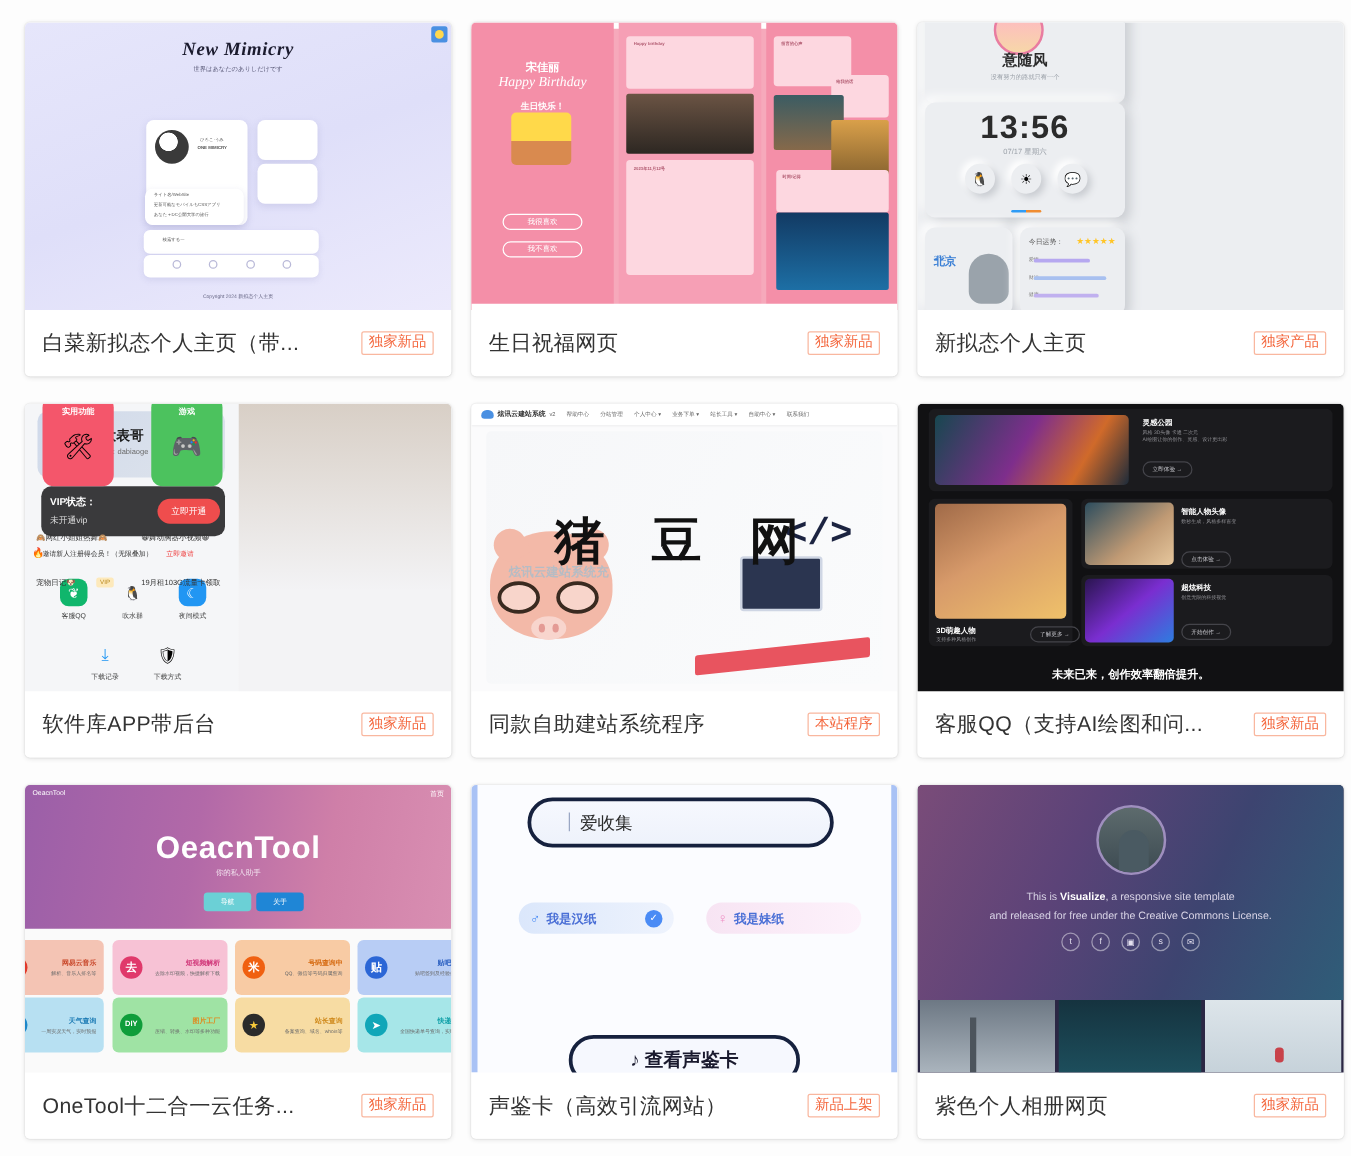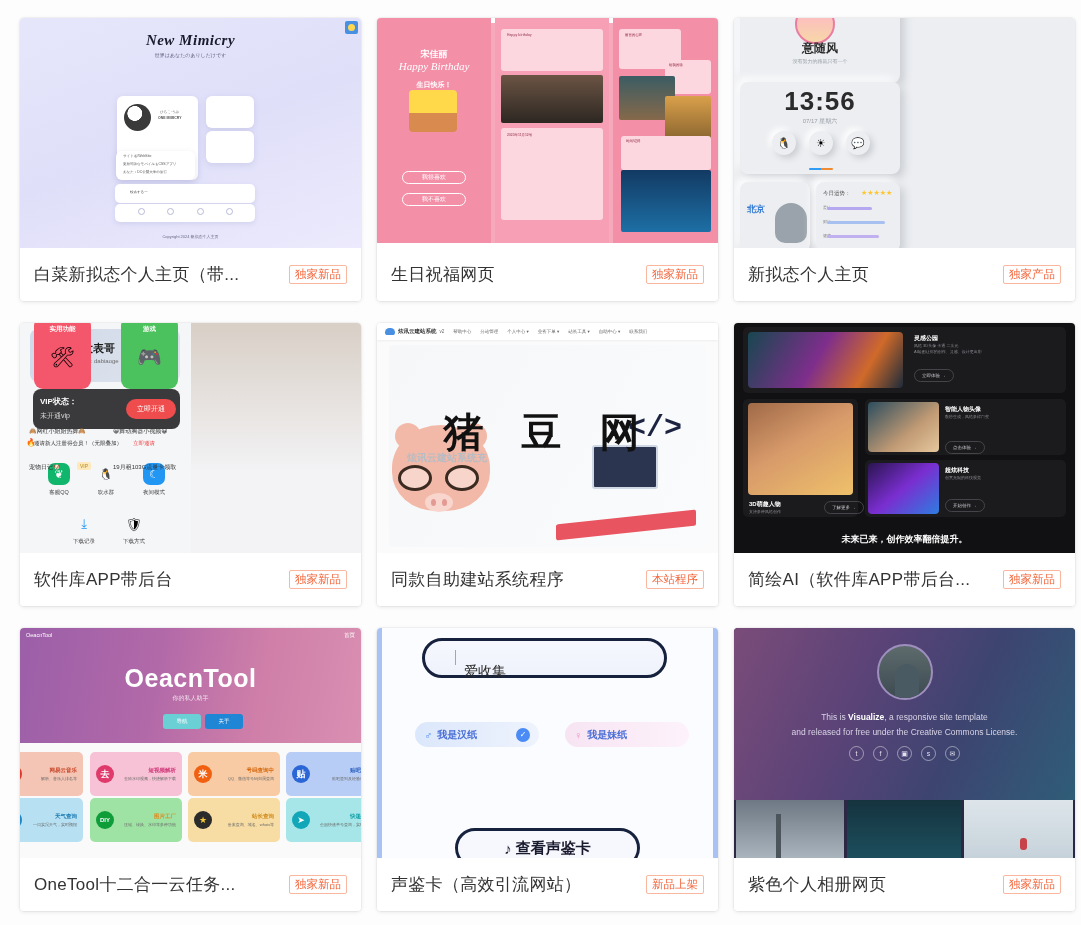--- a/index.html
+++ b/index.html
@@ -272,21 +272,21 @@
 
   
   .c8 { background:#fbfcff; }
   .c8 .edge { position:absolute; top:0; bottom:0; width:5px; background:#a9c2f5; }
   .c8 .el { left:0; } .c8 .er { right:0; }
   .c8 .inputbox { position:absolute; left:45px; top:10px; width:245px; height:40px;
       border:3px solid #16213e; border-radius:20px;
       background:linear-gradient(#f6f8fe,#eef2fb); }
   .c8 .caret { position:absolute; left:78px; top:22px; width:1px; height:15px;
       background:#9aa7c4; }
-  .c8 .ival { position:absolute; left:87px; top:22px; font-size:14px; color:#2b2b2b;margin-top:13px; }
+  .c8 .ival { position:absolute; left:87px; top:22px; font-size:14px; color:#2b2b2b; }
   .c8 .gbtn { position:absolute; top:94px; height:25px; border-radius:13px;
       display:flex; align-items:center; gap:5px; padding:0 9px; font-size:10px;
       font-weight:bold; color:#4a6fd6; }
   .c8 .g1 { left:38px; width:124px; background:linear-gradient(90deg,#dbe7fb,#eef3fd); }
   .c8 .g2 { left:188px; width:124px; background:linear-gradient(90deg,#f7e4f3,#fdf2fb); }
   .c8 .gsym { font-size:11px; }
   .c8 .chk { width:14px; height:14px; border-radius:50%; background:#4a8bf5;
       color:#fff; font-size:8px; display:flex; align-items:center;
       justify-content:center; margin-left:auto; }
   .c8 .sbtn { position:absolute; left:78px; top:200px; width:185px; height:40px;
@@ -538,21 +538,21 @@
 
       <div class="panel" style="left:131px;top:137px;right:9px;height:57px;"></div>
       <div class="img" style="left:134px;top:140px;width:71px;height:51px;background:linear-gradient(140deg,#2a1550,#7a2ed0 50%,#2d7de0);"></div>
       <div class="h" style="left:211px;top:143px;">超炫科技</div>
       <div class="p" style="left:211px;top:152px;width:100px;">创意无限的科技视觉</div>
       <div class="btn" style="left:211px;top:176px;">开始创作 →</div>
 
       <div class="tag">未来已来，创作效率翻倍提升。</div>
     </div>
     <div class="meta">
-      <div class="title">简绘AI（软件库APP带后台...</div>
+      <div class="title">客服QQ（支持AI绘图和问...</div>
       <div class="badge">独家新品</div>
     </div>
   </div>
 
   <div class="card">
     <div class="thumb c7">
       <div class="hero"></div>
       <div class="tbar">
         <span>OeacnTool</span>
         <span>首页</span>

